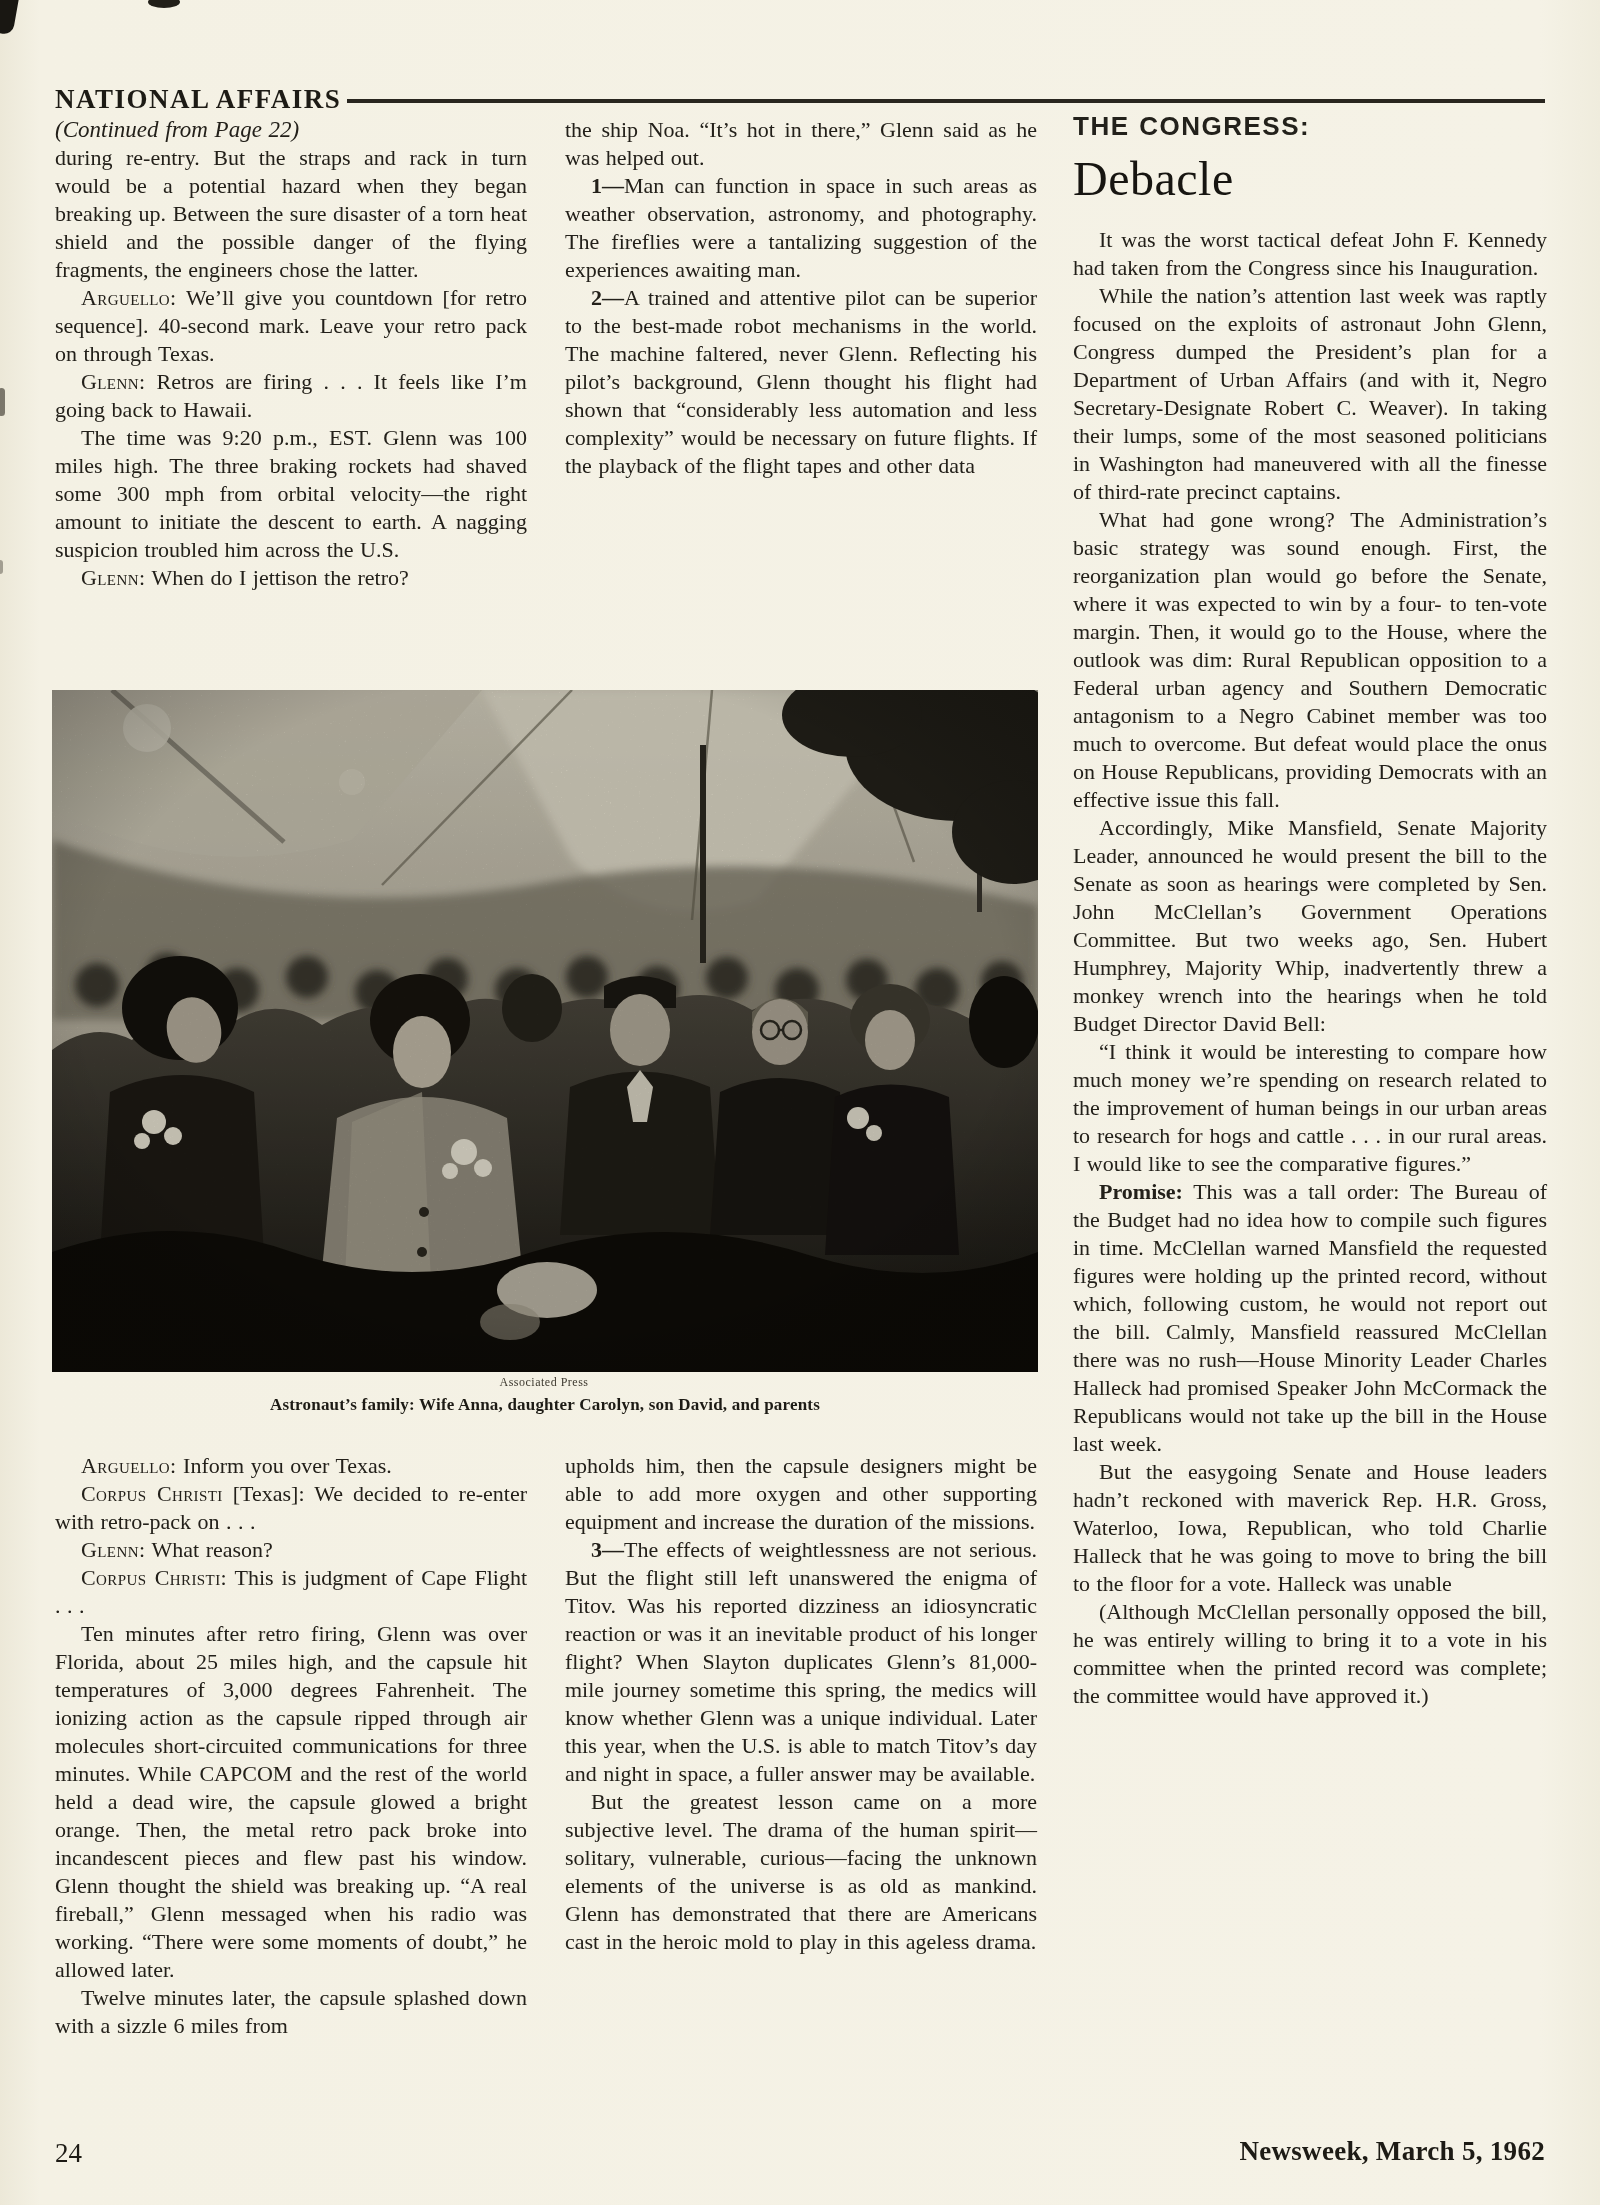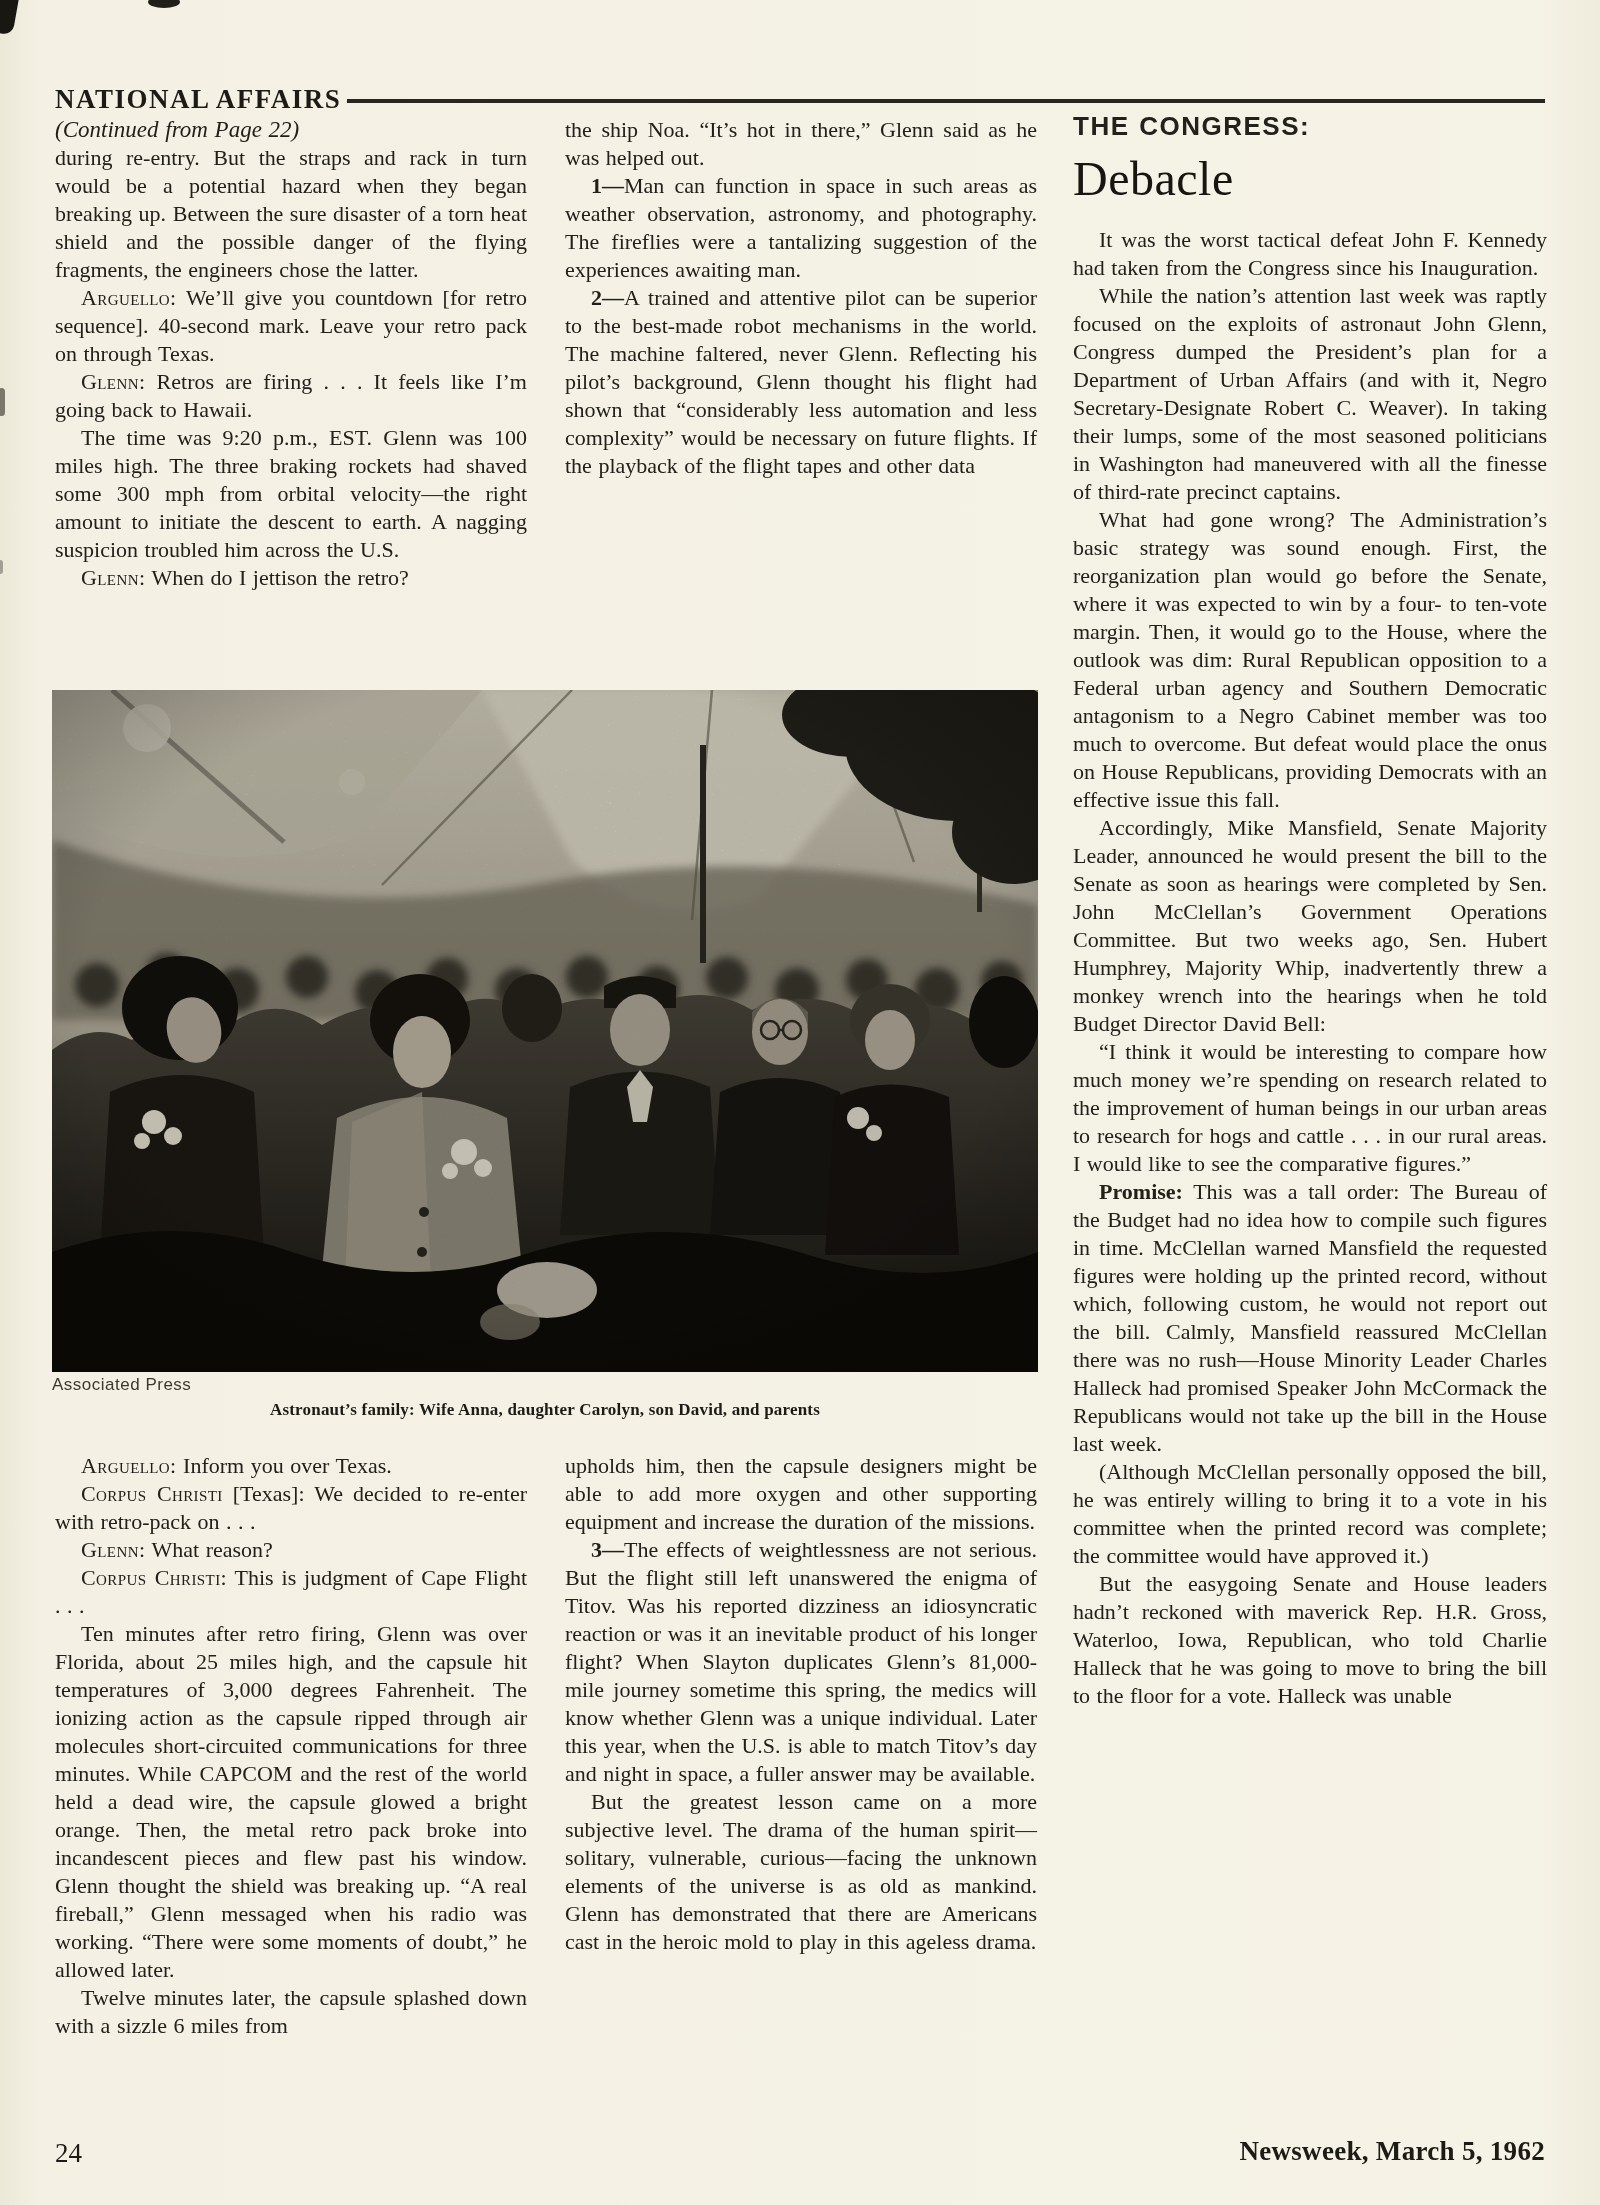--- a/index.html
+++ b/index.html
@@ -46,22 +46,22 @@
     font-size:26px;letter-spacing:1.5px;color:#23211b;margin:0 0 14px 0;
   }
   .headline{
     font-size:48px;font-weight:400;color:#171511;margin:0 0 22px 0;line-height:50px;
     letter-spacing:.5px;
   }
 
   .photo-figure{position:absolute;left:52px;top:690px;width:986px;margin:0;}
   .photo-frame{width:986px;height:682px;overflow:hidden;background:#8d8779;}
   .photo-credit{
-    text-align:left;font-size:17px;letter-spacing:.5px;color:#3d392f;
-    margin-top:3px;padding-right:2px;font-family:Liberation Sans, sans-serif;
+    text-align:center;font-size:12px;letter-spacing:.5px;color:#3d392f;
+    margin-top:3px;padding-right:2px;font-family:Liberation Serif, serif;
   }
   .photo-caption{
     text-align:center;font-weight:700;font-size:17px;color:#1d1b15;
     margin-top:5px;letter-spacing:.2px;
   }
 
   .footer-left{position:absolute;left:55px;top:2138px;font-weight:400;font-size:27px;color:#1d1b15;}
   .footer-right{position:absolute;right:55px;top:2136px;font-weight:700;font-size:27px;color:#1d1b15;letter-spacing:.3px;}
 </style>
 </head>
@@ -96,22 +96,22 @@
   <div class="col col3">
     <p class="kicker">THE CONGRESS:</p>
     <p class="headline">Debacle</p>
     <div>
         <p class="para ind"><span class="s-p">It was the worst tactical defeat John F. Kennedy had taken from the Congress since his Inauguration.</span></p>
         <p class="para ind"><span class="s-p">While the nation’s attention last week was raptly focused on the exploits of astronaut John Glenn, Congress dumped the President’s plan for a Department of Urban Affairs (and with it, Negro Secretary-Designate Robert C. Weaver). In taking their lumps, some of the most seasoned politicians in Washington had maneuvered with all the finesse of third-rate precinct captains.</span></p>
         <p class="para ind"><span class="s-p">What had gone wrong? The Administration’s basic strategy was sound enough. First, the reorganization plan would go before the Senate, where it was expected to win by a four- to ten-vote margin. Then, it would go to the House, where the outlook was dim: Rural Republican opposition to a Federal urban agency and Southern Democratic antagonism to a Negro Cabinet member was too much to overcome. But defeat would place the onus on House Republicans, providing Democrats with an effective issue this fall.</span></p>
         <p class="para ind"><span class="s-p">Accordingly, Mike Mansfield, Senate Majority Leader, announced he would present the bill to the Senate as soon as hearings were completed by Sen. John McClellan’s Government Operations Committee. But two weeks ago, Sen. Hubert Humphrey, Majority Whip, inadvertently threw a monkey wrench into the hearings when he told Budget Director David Bell:</span></p>
         <p class="para ind"><span class="s-p">“I think it would be interesting to compare how much money we’re spending on research related to the improvement of human beings in our urban areas to research for hogs and cattle . . . in our rural areas. I would like to see the comparative figures.”</span></p>
         <p class="para ind"><span class="s-b">Promise:</span><span class="s-p"> This was a tall order: The Bureau of the Budget had no idea how to compile such figures in time. McClellan warned Mansfield the requested figures were holding up the printed record, without which, following custom, he would not report out the bill. Calmly, Mansfield reassured McClellan there was no rush—House Minority Leader Charles Halleck had promised Speaker John McCormack the Republicans would not take up the bill in the House last week.</span></p>
+        <p class="para ind"><span class="s-p">But the easygoing Senate and House leaders hadn’t reckoned with maverick Rep. H.R. Gross, Waterloo, Iowa, Republican, who told Charlie Halleck that he was going to move to bring the bill to the floor for a vote. Halleck was unable</span></p>
         <p class="para ind"><span class="s-p">(Although McClellan personally opposed the bill, he was entirely willing to bring it to a vote in his committee when the printed record was complete; the committee would have approved it.)</span></p>
-        <p class="para ind"><span class="s-p">But the easygoing Senate and House leaders hadn’t reckoned with maverick Rep. H.R. Gross, Waterloo, Iowa, Republican, who told Charlie Halleck that he was going to move to bring the bill to the floor for a vote. Halleck was unable</span></p>
       </div>
   </div>
 
   <figure class="photo-figure">
     <div class="photo-frame">
       <svg viewBox="0 0 986 682" width="986" height="682">
         <defs>
           <linearGradient id="tentG" x1="0" y1="0" x2="0" y2="1">
             <stop offset="0" stop-color="#d3cebd"></stop>
             <stop offset="0.55" stop-color="#b0aa99"></stop>

